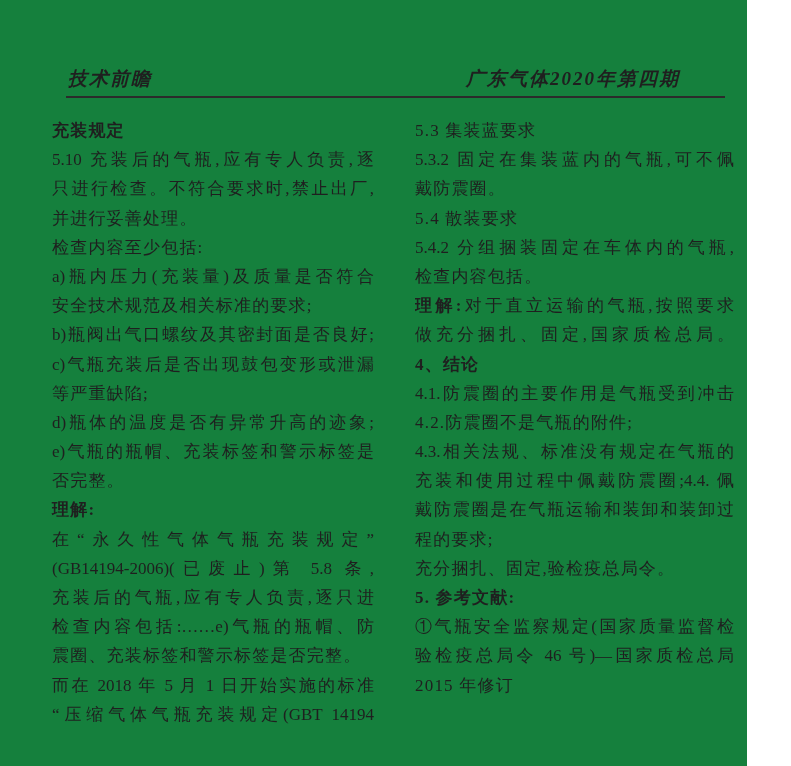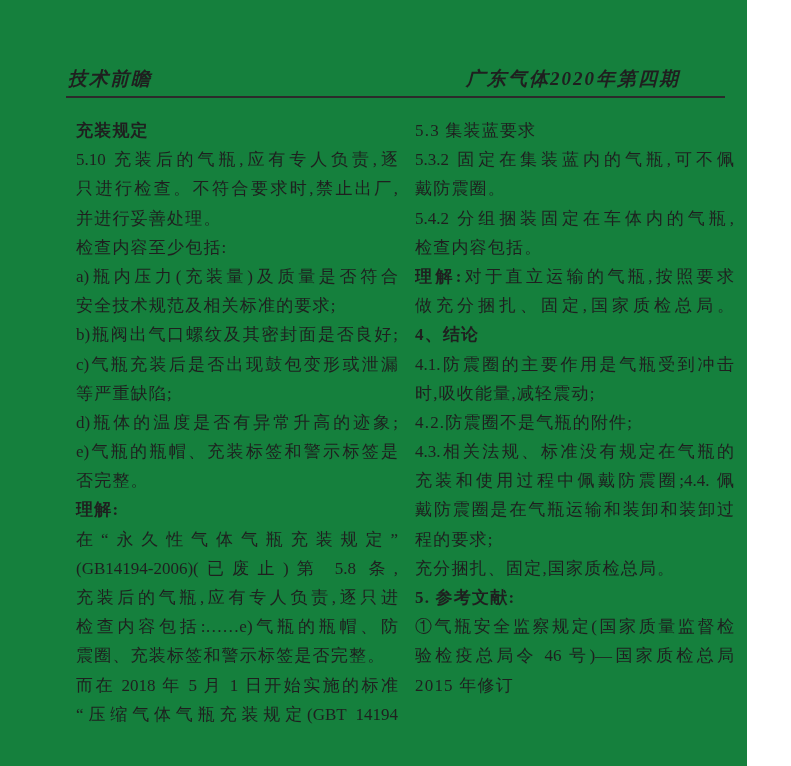--- a/index.html
+++ b/index.html
@@ -32,21 +32,21 @@
     left: 66px;
     top: 96px;
     width: 659px;
     height: 2px;
     background: #2b2b2b;
   }
   .col {
     position: absolute;
     top: 116px;
   }
-  .col-left  { left: 76px;  width: 322px; }
+  .col-left  { left: 52px;  width: 322px; }
   .col-right { left: 415px; width: 319px; }
   .line {
     height: 29.2px;
     line-height: 29.2px;
     font-size: 17px;
     white-space: nowrap;
     letter-spacing: 1.2px;
     overflow: visible;
   }
   .line.just {
@@ -85,31 +85,31 @@
       <div class="line just">充装后的气瓶,应有专人负责,逐只进</div>
       <div class="line just">检查内容包括:……e)气瓶的瓶帽、防</div>
       <div class="line">震圈、充装标签和警示标签是否完整。</div>
       <div class="line just">而在 2018 年 5 月 1 日开始实施的标准</div>
       <div class="line just">“压缩气体气瓶充装规定(GBT 14194</div>
     </div>
   <div class="col col-right" id="col-right">
       <div class="line">5.3 集装蓝要求</div>
       <div class="line just">5.3.2 固定在集装蓝内的气瓶,可不佩</div>
       <div class="line">戴防震圈。</div>
+      <div class="line">5.4 散装要求</div>
       <div class="line just">5.4.2 分组捆装固定在车体内的气瓶,</div>
       <div class="line">检查内容包括。</div>
       <div class="line just"><span class="bold">理解:</span>对于直立运输的气瓶,按照要求</div>
       <div class="line just">做充分捆扎、固定,国家质检总局。</div>
       <div class="line bold">4、结论</div>
       <div class="line just">4.1.防震圈的主要作用是气瓶受到冲击</div>
-      <div class="line">时,吸收能量,减轻震动;</div>
       <div class="line">4.2.防震圈不是气瓶的附件;</div>
       <div class="line just">4.3.相关法规、标准没有规定在气瓶的</div>
       <div class="line just">充装和使用过程中佩戴防震圈;4.4. 佩</div>
       <div class="line just">戴防震圈是在气瓶运输和装卸和装卸过</div>
       <div class="line">程的要求;</div>
-      <div class="line">充分捆扎、固定,国家质检总局。</div>
+      <div class="line">充分捆扎、固定,验检疫总局令。</div>
       <div class="line bold">5. 参考文献:</div>
       <div class="line just">①气瓶安全监察规定(国家质量监督检</div>
       <div class="line just">验检疫总局令 46 号)—国家质检总局</div>
       <div class="line">2015 年修订</div>
     </div>
 </div>
 
 </body></html>

